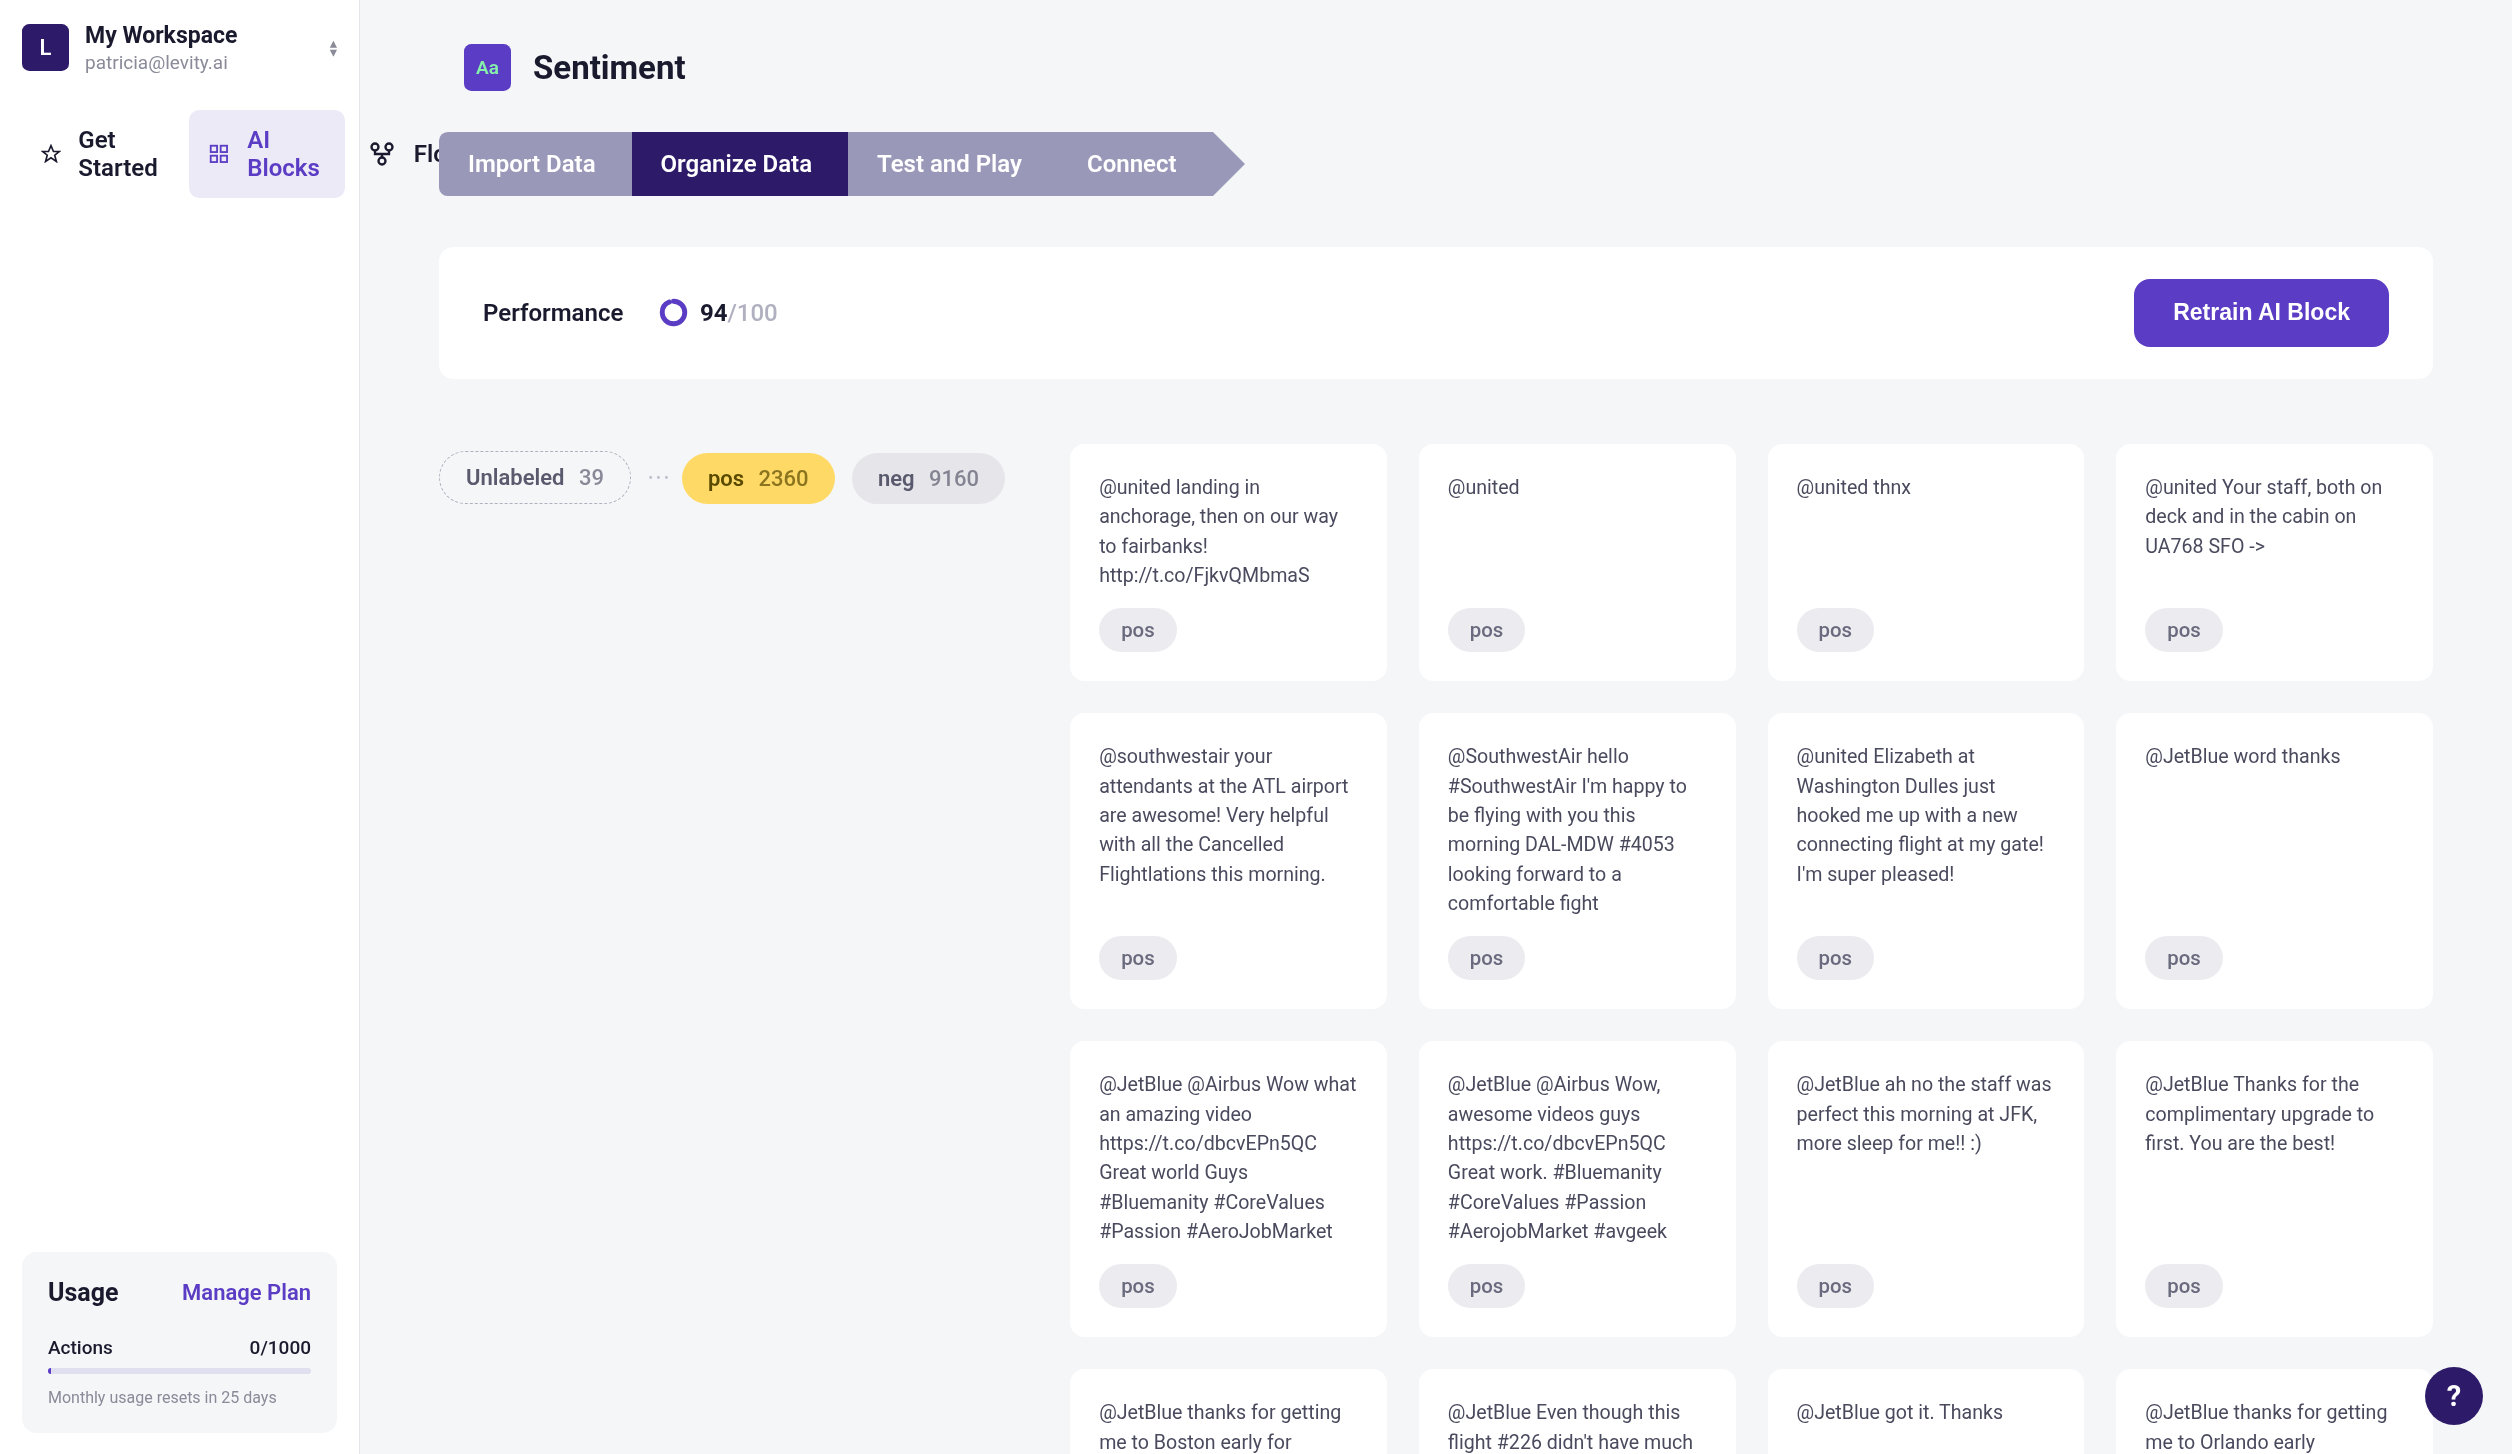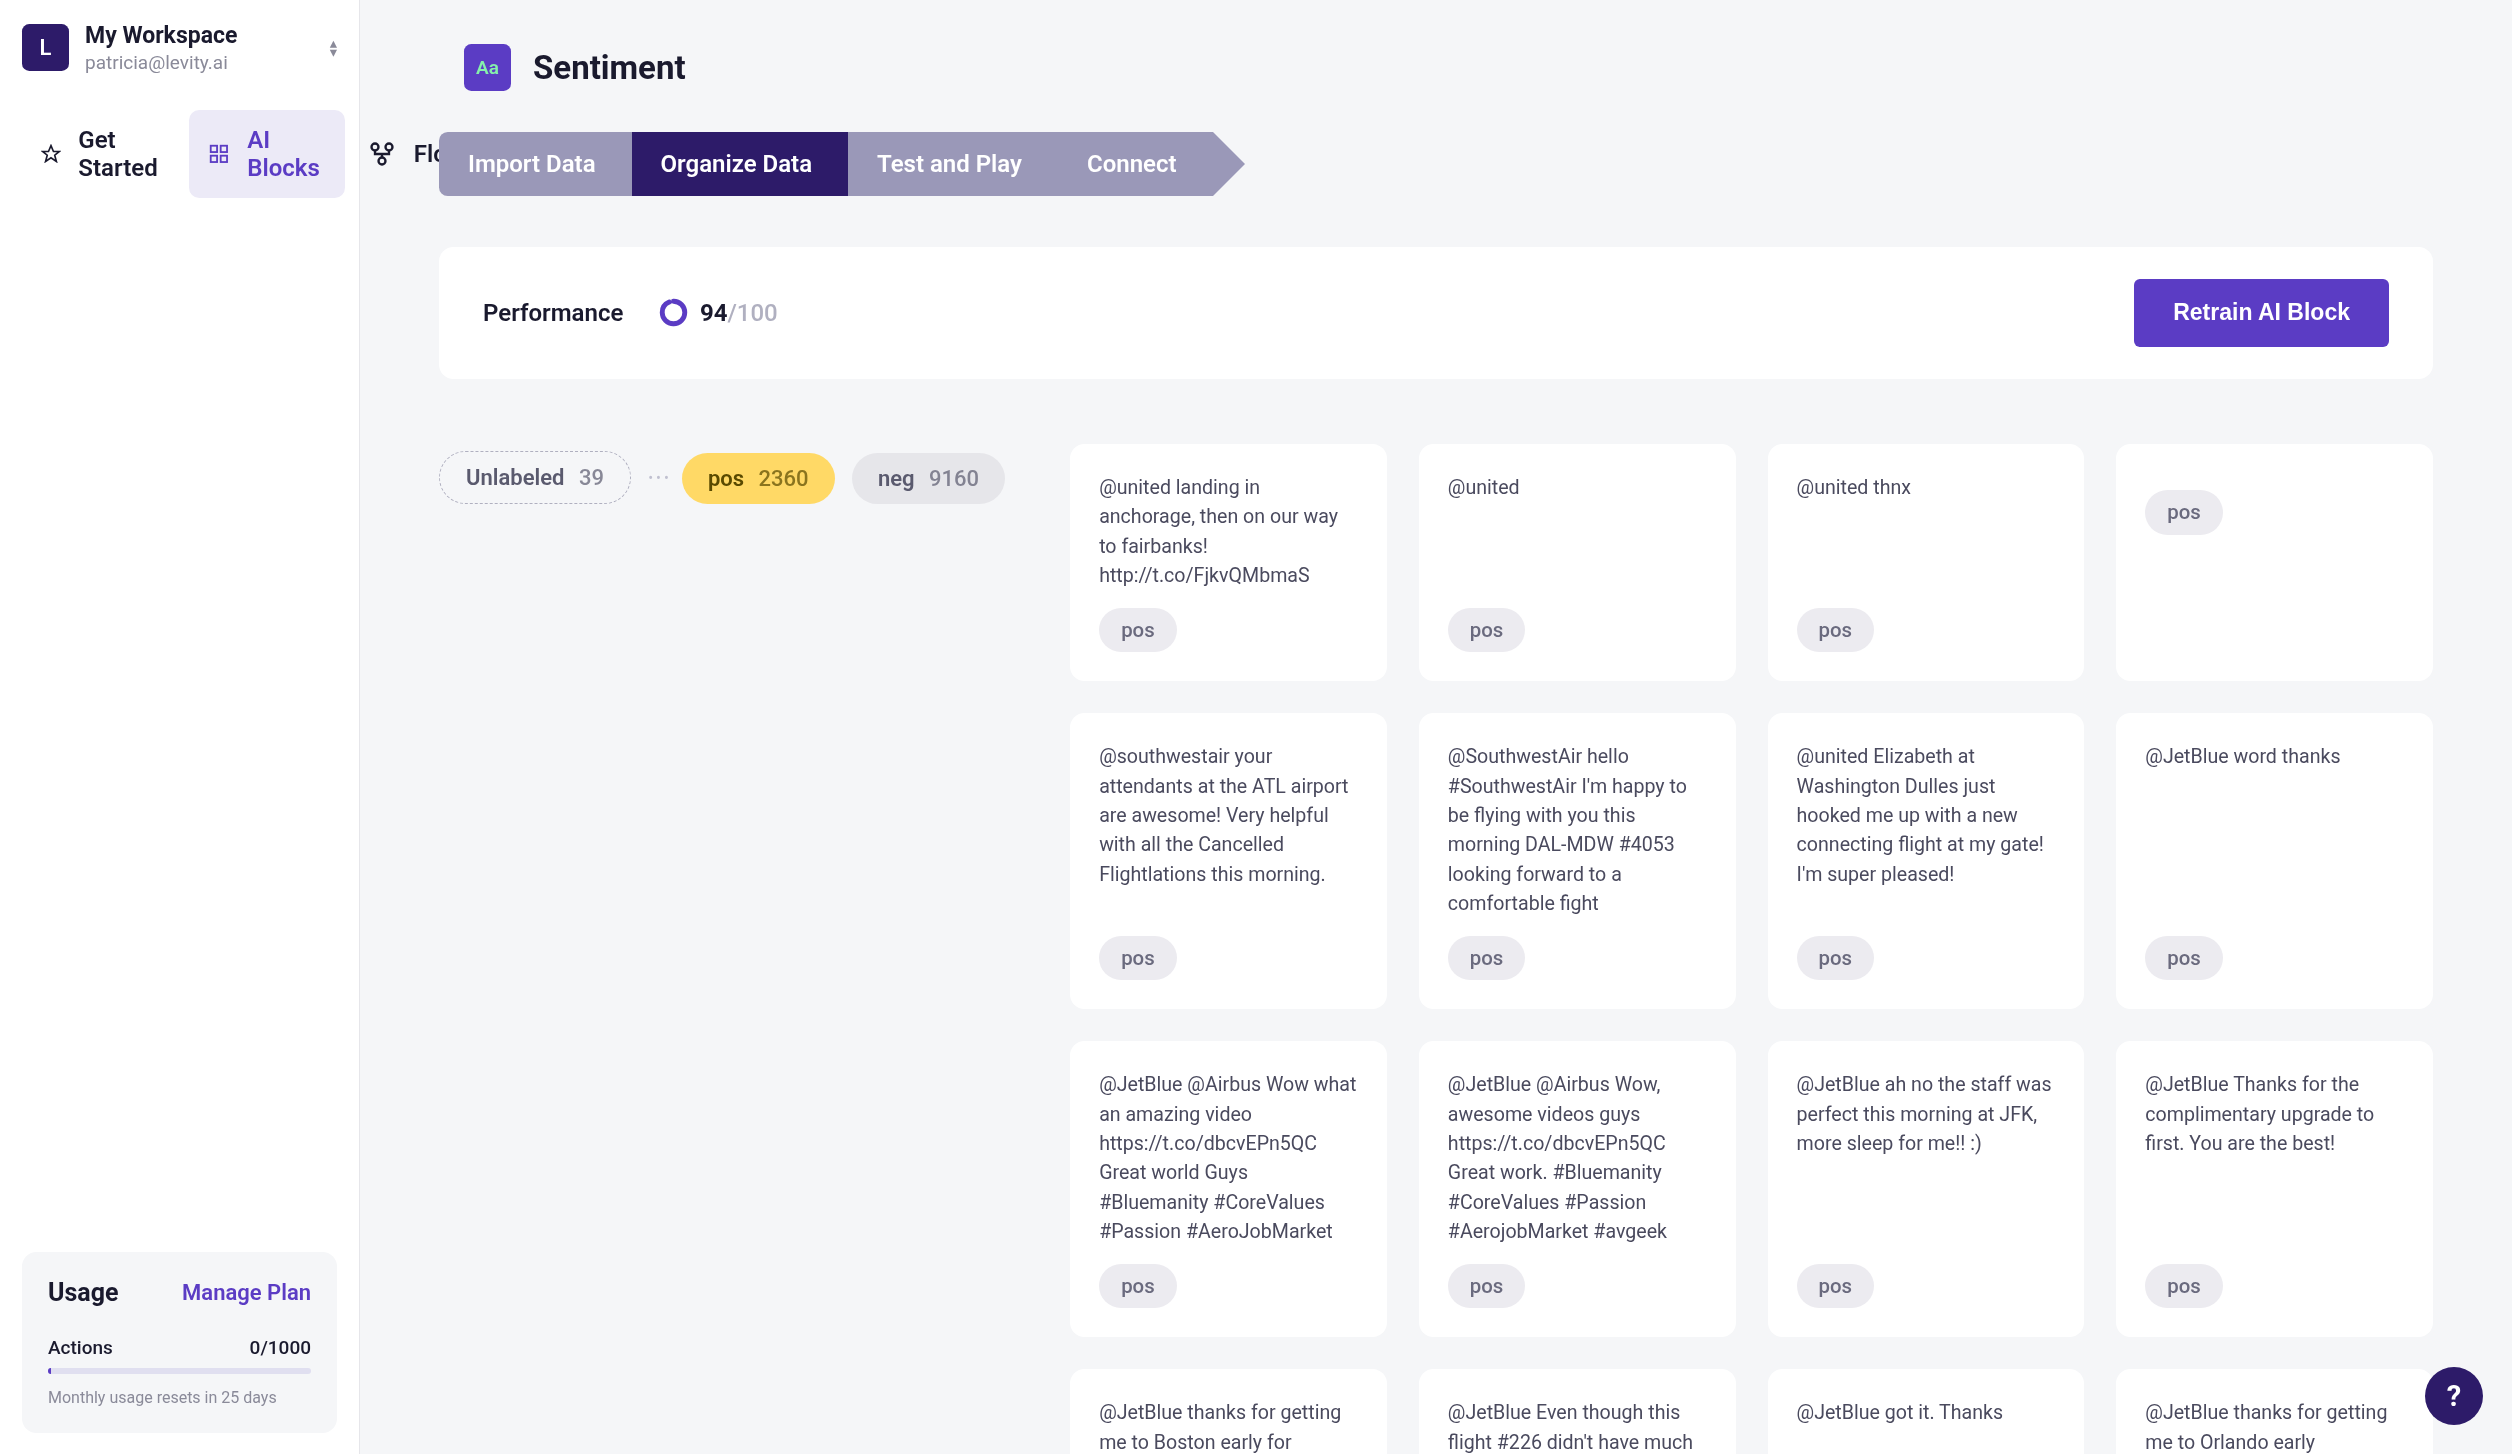--- a/index.html
+++ b/index.html
@@ -116,21 +116,21 @@
 }
 .perf-label { font-size: 24px; font-weight: 600; margin-right: 36px; }
 .perf-ring {
   width: 29px; height: 29px; margin-right: 11.6px;
 }
 .perf-score { font-size: 24px; font-weight: 700; }
 .perf-score .max { color: #b0b0c0; font-weight: 500; }
 .retrain-btn {
   margin-left: auto;
   background: #5b3cc4; color: #fff;
-  border: none; border-radius: 6px;
+  border: none; border-radius: 16px;
   padding: 20.4px 39px;
   font-size: 23px; font-weight: 600;
   cursor: pointer;
 }
 
 .content-row { display: flex; gap: 65px; align-items: flex-start; }
 .labels-col {
   display: flex; flex-direction: row; gap: 17.4px;
   padding-top: 7.3px;
   min-width: 233px;
@@ -326,20 +326,21 @@
           </div>
           <div class="data-card">
             <div class="card-text">@united</div>
             <div class="card-tag">pos</div>
           </div>
           <div class="data-card">
             <div class="card-text">@united thnx</div>
             <div class="card-tag">pos</div>
           </div>
           <div class="data-card">
+            <div class="card-text">@united Your staff, both on deck and in the cabin on UA768 SFO -&gt;</div>
             <div class="card-tag">pos</div>
           </div>
           <div class="data-card">
             <div class="card-text">@southwestair your attendants at the ATL airport are awesome! Very helpful with all the Cancelled Flightlations this morning.</div>
             <div class="card-tag">pos</div>
           </div>
           <div class="data-card">
             <div class="card-text">@SouthwestAir hello #SouthwestAir I'm happy to be flying with you this morning DAL-MDW #4053 looking forward to a comfortable fight</div>
             <div class="card-tag">pos</div>
           </div>

